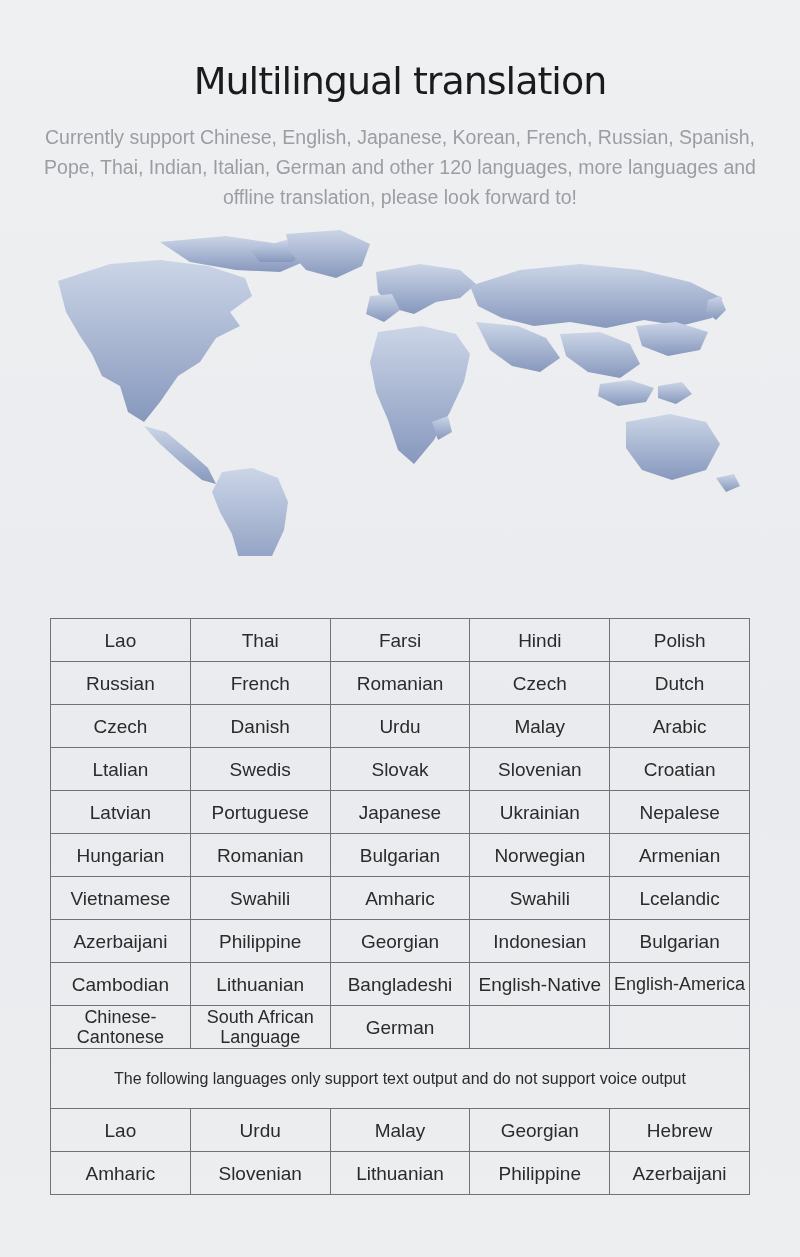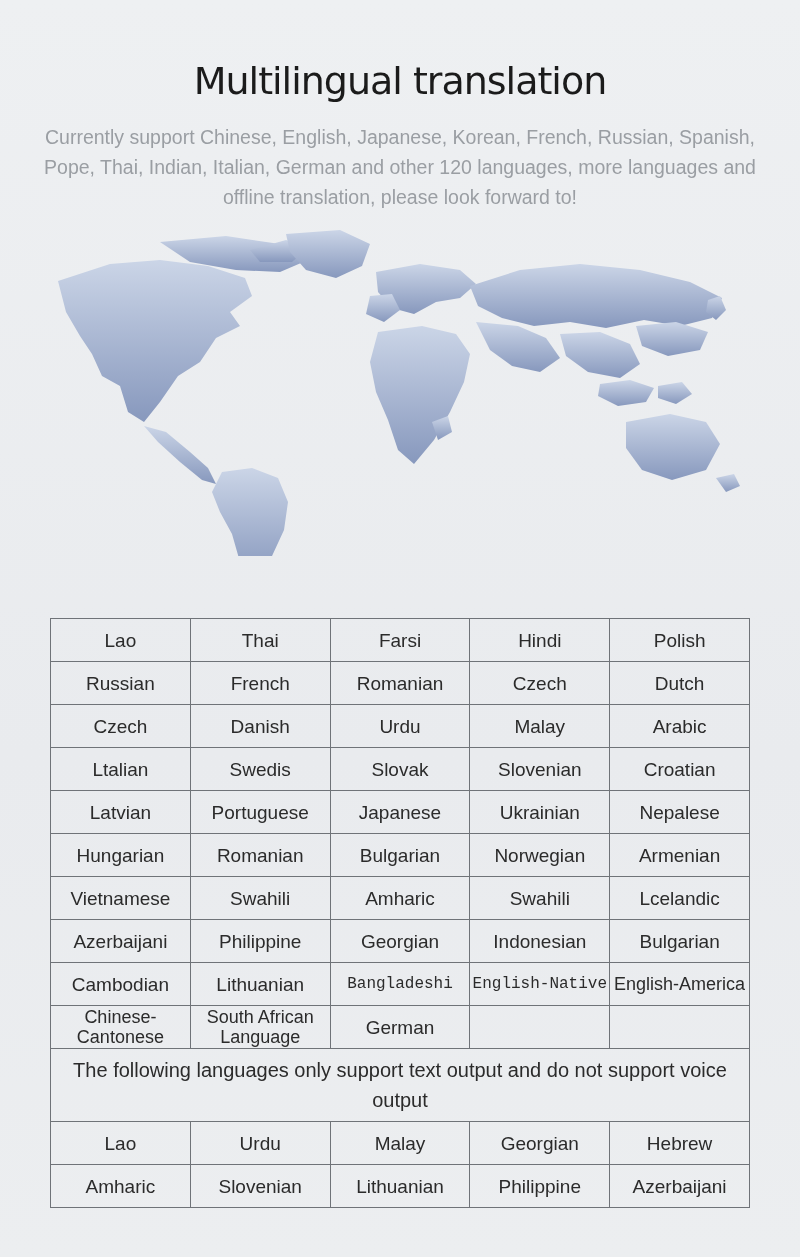--- a/index.html
+++ b/index.html
@@ -70,30 +70,29 @@
     vertical-align: middle;
     font-size: 19px;
     color: #2b2b2b;
     font-family: "Liberation Sans", sans-serif;
     line-height: 21px;
     padding: 0 2px;
     box-sizing: border-box;
     word-wrap: break-word;
   }
   table.lang td.small {
-    font-size: 16px;
-    font-family: Liberation Mono, monospace;
+    font-size: 19px;
   }
   table.lang td.two-line {
     font-size: 18px;
     line-height: 20px;
   }
   table.lang td.note {
-    font-size: 20px;
-    line-height: 30px;
+    font-size: 16px;
+    line-height: 25px;
     padding: 6px 4px;
     height: 60px;
   }
   .empty {
     border: 1px solid #6f7378;
   }
 </style>
 </head>
 <body>
 

